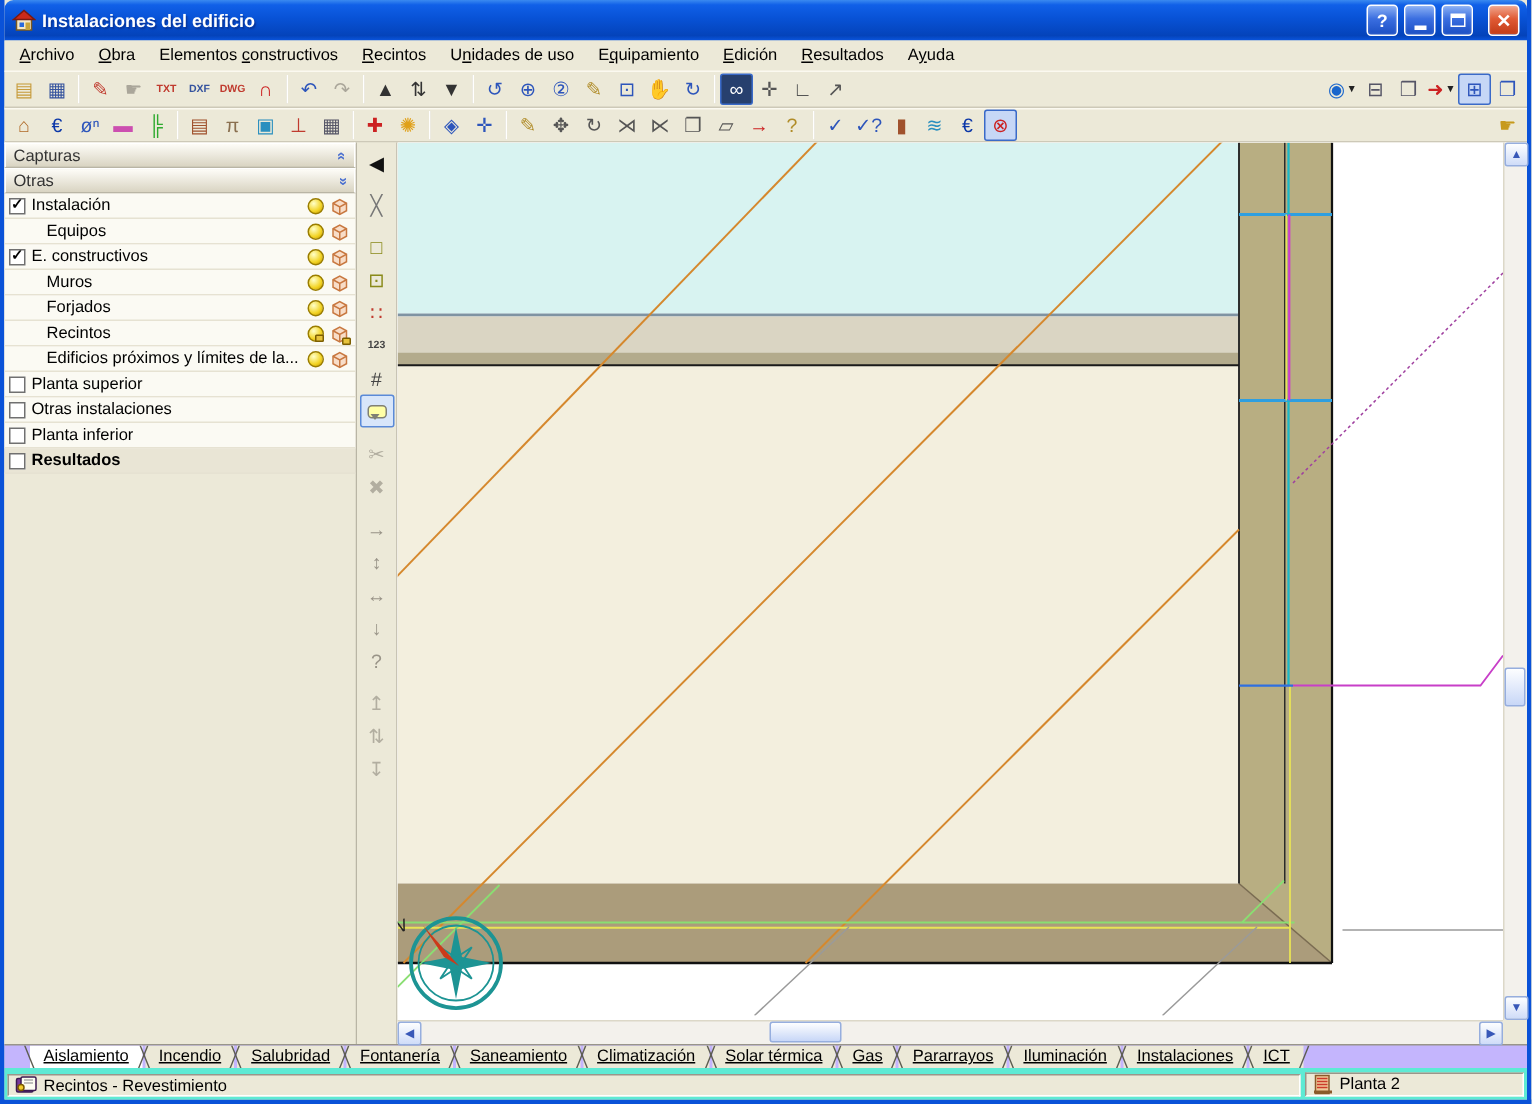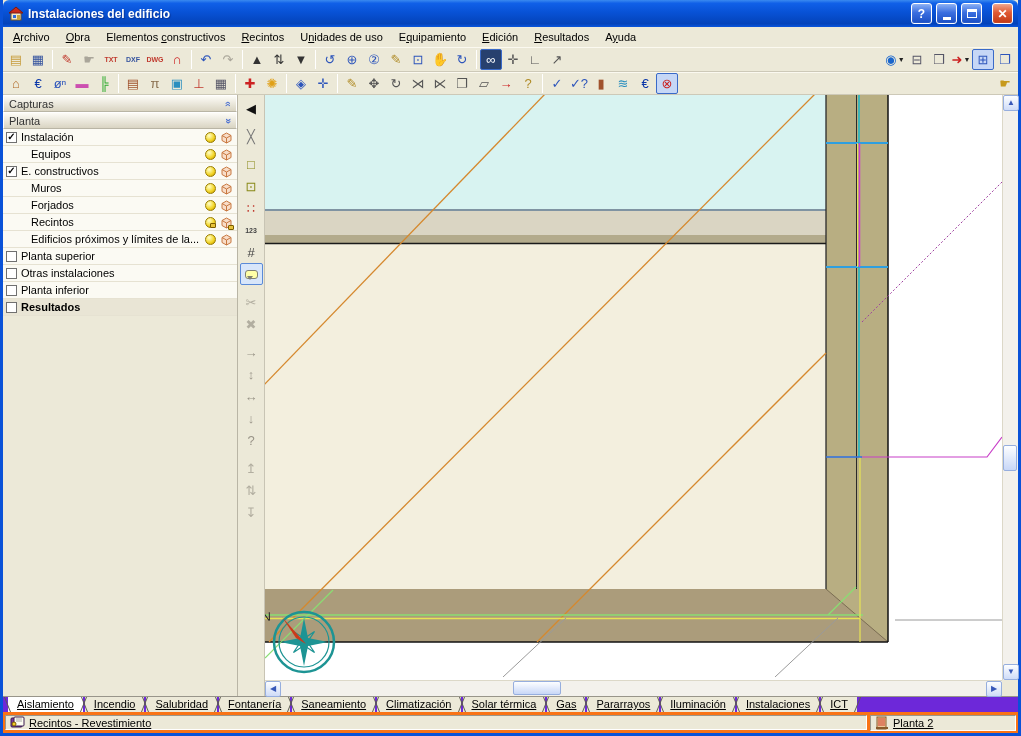--- a/index.html
+++ b/index.html
@@ -79,30 +79,30 @@
   .sbh{grid-column:1;grid-row:2;display:flex;background:#f3f1ec;border-top:1px solid #dcd8c8;position:relative;}
   .corner{grid-column:2;grid-row:2;background:#ece9d8;}
   .sbBtn{width:16px;height:16px;flex:0 0 16px;display:flex;align-items:center;justify-content:center;
     background:linear-gradient(180deg,#fdfeff,#cfdcf8);border:1px solid #96aede;border-radius:2px;
     color:#3858b8;font-size:8px;line-height:1;}
   .sbTrack{flex:1;position:relative;}
   .thumb{position:absolute;background:linear-gradient(180deg,#fdfeff,#c8d7f7);border:1px solid #96aede;border-radius:2px;}
   .thumb.h{left:232px;top:0;width:48px;height:14px;}
   .thumb.v{top:334px;left:0;width:14px;height:26px;}
   
-  .tabbar{height:16px;flex:0 0 16px;display:flex;align-items:stretch;background:#6d28d9;
-    border-top:1px solid #98958a;padding-left:4px;font-size:11px;overflow:hidden;}
+  .tabbar{height:16px;flex:0 0 16px;display:flex;align-items:stretch;background:#c4b5fd;
+    border-top:1px solid #98958a;padding-left:16px;font-size:11px;overflow:hidden;}
   .tslash{width:1px;background:#5c5c50;flex:0 0 1px;}
   .tslash.bs{transform:skewX(22deg);}
   .tslash.fs{transform:skewX(-22deg);}
   .tab{padding:0 9px;line-height:15px;white-space:nowrap;background:#ece9d8;}
   .tab .tl{text-decoration:underline;}
   .tab.active{background:#ffffff;font-weight:normal;}
   
-  .status{height:21px;flex:0 0 21px;display:flex;gap:3px;padding:2px 2px;background:#f97316;align-items:center;text-decoration:underline;}
+  .status{height:21px;flex:0 0 21px;display:flex;gap:3px;padding:2px 2px;background:#5eead4;align-items:flex-end;}
   .sbox{border:1px solid;border-color:#9a968a #ffffff #ffffff #9a968a;background:#ece9d8;
     display:flex;align-items:center;gap:4px;padding:0 4px;font-size:11px;white-space:nowrap;}
   .sbox.left{flex:1;}
   .sbox.right{width:146px;flex:0 0 146px;}
 </style>
 </head>
 <body>
 
 <div class="win">
 
@@ -336,21 +336,21 @@
     </div>
 
   <div class="main">
 
     <div class="sidebar">
       <div class="phdr">
         <span>Capturas</span>
         <span class="chev up">»</span>
       </div>
       <div class="phdr">
-        <span>Planta</span>
+        <span>Otras</span>
         <span class="chev down">»</span>
       </div>
       <div id="layerlist">
           <div class="lrow">
             <span class="cb">✓</span>
             <span class="lbl">Instalación</span>
             <span class="icwrap">
               <span class="sphere"></span>
               <span class="cubewrap"><svg width="13" height="13">
                   <path d="M2,4.5 L6.5,2 L11,4.5 L11,9.5 L6.5,12 L2,9.5 Z" fill="#f8ddc8" stroke="#c87840"></path>

